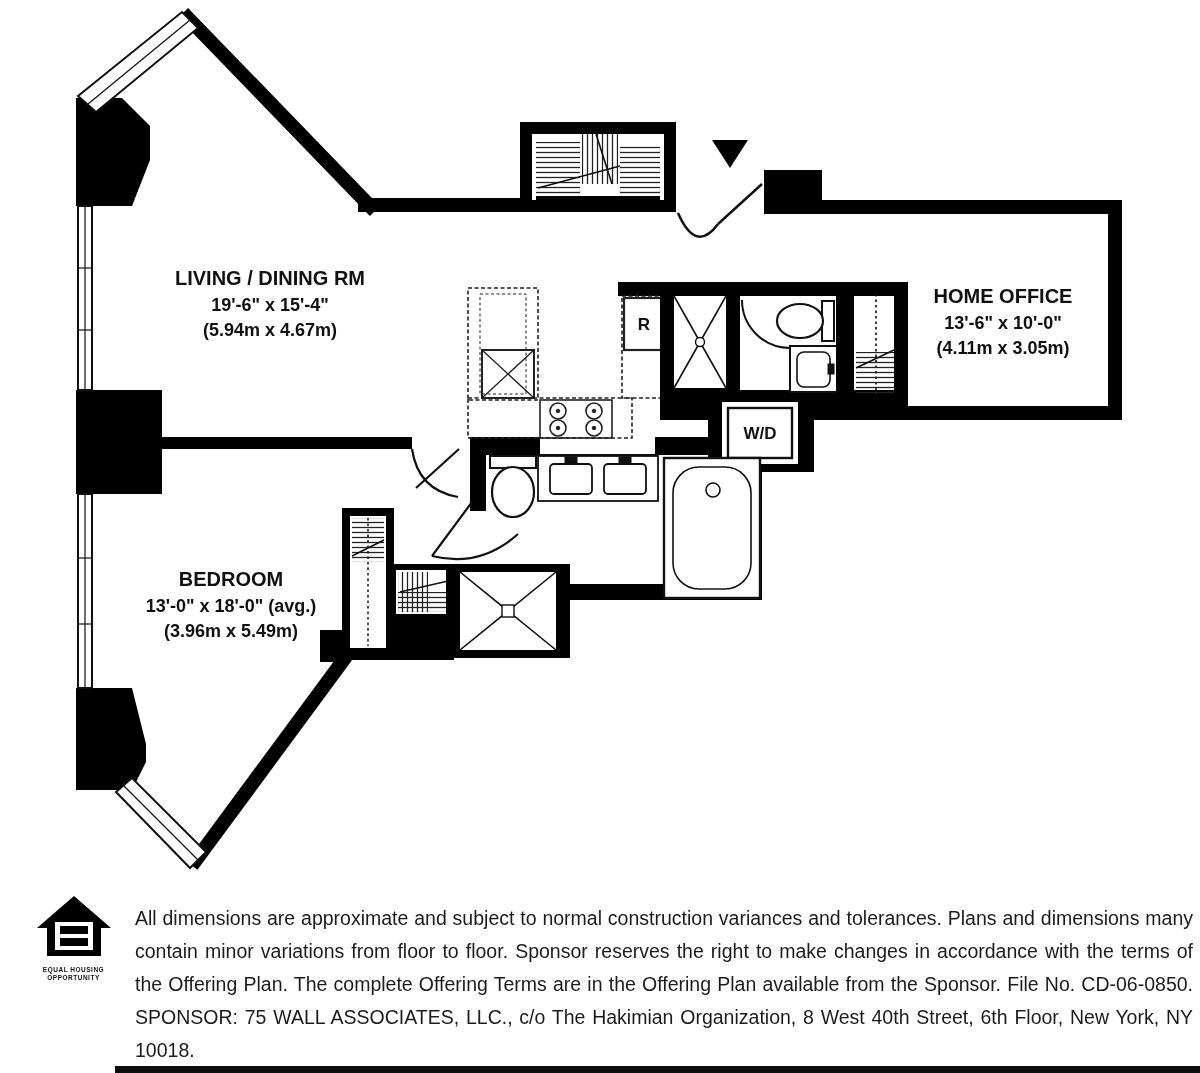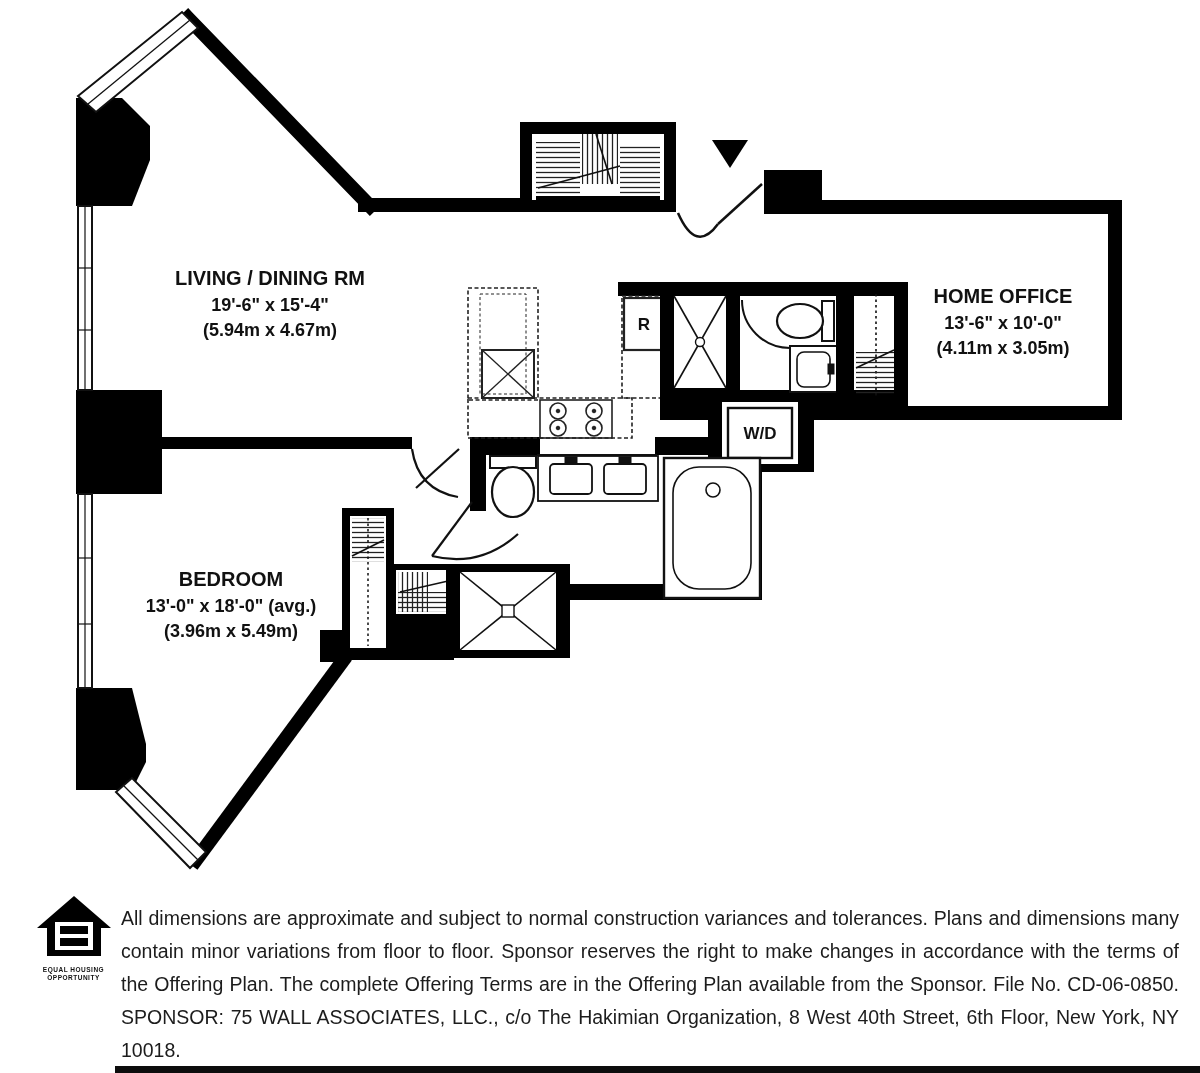--- a/index.html
+++ b/index.html
@@ -18,21 +18,21 @@
   .footer{
     position:absolute;left:0;top:882px;width:1200px;height:180px;
     display:flex;align-items:flex-start;
   }
   .eho{width:95px;flex:0 0 95px;margin-left:26px;margin-top:12px;text-align:center;}
   .eho-text{
     font:bold 6.5px "Liberation Sans",sans-serif;
     letter-spacing:.5px;color:#111;line-height:8px;margin-top:2px;
   }
   .disclaimer{
-    margin-left:0;width:1058px;
+    margin-left:14px;width:1058px;
     font:19.5px/33px "Liberation Sans",sans-serif;
     color:#1c1c1c;text-align:justify;
   }
   .bottom-bar{
     position:absolute;left:115px;right:0;bottom:0;height:7px;background:#0d0d0d;
   }
 </style>
 </head>
 <body>
 

